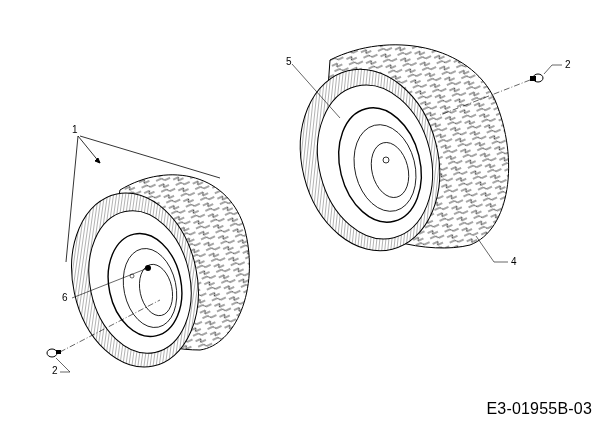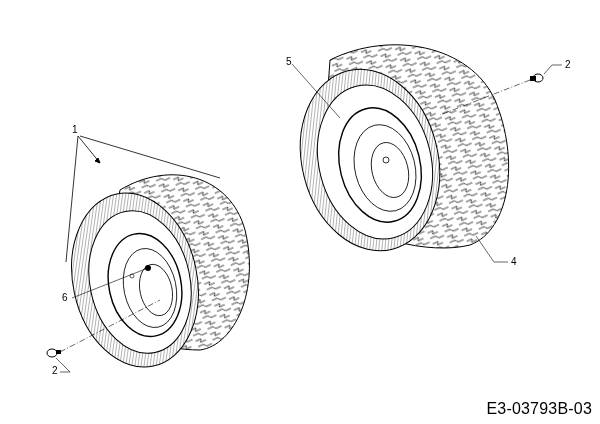--- a/index.html
+++ b/index.html
@@ -69,13 +69,13 @@
   </g>
 </svg>
 
 <span class="callout" style="left:72px;top:125px;">1</span>
 <span class="callout" style="left:52px;top:366px;">2</span>
 <span class="callout" style="left:565px;top:60px;">2</span>
 <span class="callout" style="left:511px;top:257px;">4</span>
 <span class="callout" style="left:286px;top:57px;">5</span>
 <span class="callout" style="left:62px;top:293px;">6</span>
 
-<div class="docid">E3-03793B-03</div>
+<div class="docid">E3-01955B-03</div>
 
 </body></html>

